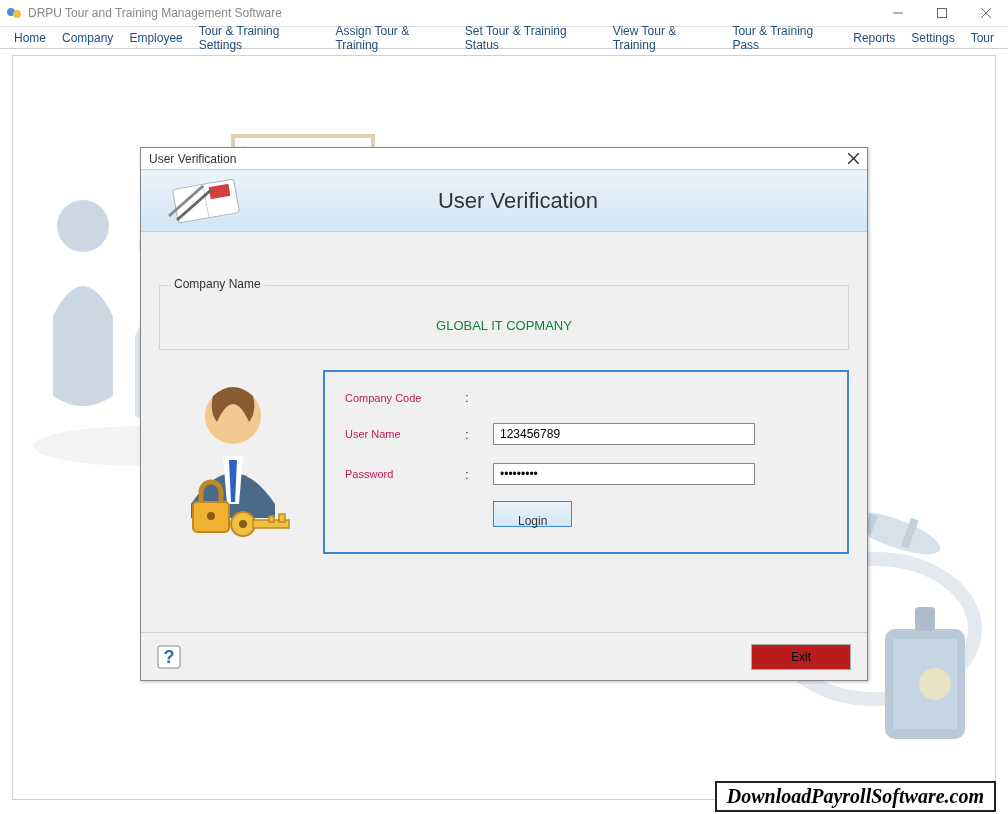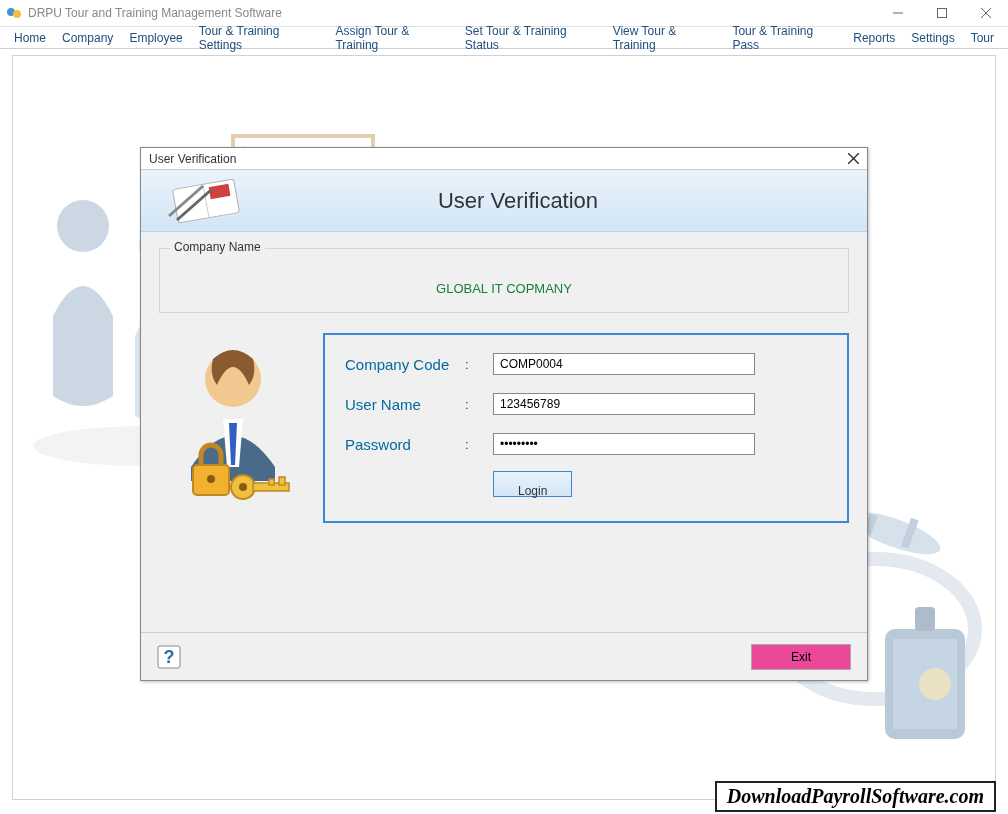--- a/index.html
+++ b/index.html
@@ -30,40 +30,40 @@
 .dialog { position: absolute; left: 140px; top: 147px; width: 728px; height: 534px; background: #f0f0f0; border: 1px solid #888; box-shadow: 1px 1px 3px rgba(0,0,0,0.25); }
 .dialog-titlebar { height: 22px; background: #fff; border-bottom: 1px solid #ccc; display: flex; align-items: center; padding: 0 4px 0 8px; }
 .dialog-title { font-size: 12px; color: #333; flex: 1; }
 .dialog-close { width: 20px; height: 18px; display: flex; align-items: center; justify-content: center; cursor: pointer; }
 .dialog-close svg { width: 11px; height: 11px; }
 
 .dialog-header { height: 62px; background: linear-gradient(#eaf3fb, #d2e6f7); border-bottom: 1px solid #c0d4e6; display: flex; align-items: center; padding-left: 22px; }
 .header-icon { width: 86px; height: 46px; margin-right: 20px; }
 .dialog-header h1 { flex: 1; text-align: center; font-size: 22px; font-weight: 400; color: #333; font-family: Verdana, sans-serif; margin-right: 100px; }
 
-.dialog-body { padding: 16px 18px 0 18px; }
+.dialog-body { padding: 16px 18px 0 18px; margin-top: 37px; }
 
 .groupbox { border: 1px solid #d5d5d5; background: #f0f0f0; padding: 18px 12px 12px 12px; position: relative; margin-bottom: 20px; }
 .groupbox .legend { position: absolute; top: -9px; left: 10px; background: #f0f0f0; padding: 0 4px; font-size: 12px; color: #333; }
 .company-value { text-align: center; color: #15803d; font-size: 13px; padding: 14px 0 4px 0; }
 
 .form-area { display: flex; gap: 20px; }
 .user-icon { width: 140px; height: 180px; margin-left: 4px; margin-top: 4px; }
 .form-panel { flex: 1; border: 2px solid #3a88d6; padding: 18px 20px; background: #f0f0f0; }
 .form-row { display: flex; align-items: center; margin-bottom: 18px; }
-.form-row label { width: 120px; font-size: 15px; color: #0369a1; }
+.form-row label { width: 120px; font-size: 11px; color: #be185d; }
 .form-row .colon { width: 28px; font-size: 13px; color: #333; }
 .form-row input { flex: 1; max-width: 262px; height: 22px; border: 1px solid #888; padding: 2px 6px; font-size: 12px; background: #fff; }
 .login-row { margin-left: 148px; margin-top: -2px; margin-bottom: 4px; }
 .btn { height: 26px; padding: 12px 24px; background: linear-gradient(#eaf3fb, #d2e6f7); border: 1px solid #3a88d6; font-size: 12px; color: #333; cursor: pointer; }
 
 .dialog-footer { position: absolute; left: 0; right: 0; bottom: 0; height: 48px; border-top: 1px solid #ccc; display: flex; align-items: center; padding: 0 16px; }
 .help-icon { width: 24px; height: 24px; }
 .footer-spacer { flex: 1; }
-.exit-btn { width: 100px; height: 26px; background: #ec4899; border: 1px solid #aaa; font-size: 12px; cursor: pointer; }
+.exit-btn { width: 100px; height: 26px; background: #b91c1c; border: 1px solid #aaa; font-size: 12px; cursor: pointer; }
 
 
 .watermark { position: absolute; right: 12px; bottom: 2px; border: 2px solid #222; background: #fff; padding: 2px 10px; font-size: 20px; font-weight: 600; font-style: italic; font-family: Georgia, serif; }
 </style>
 </head>
 <body>
 
 <div class="titlebar">
   <span class="app-icon">
     <svg viewBox="0 0 16 16">
@@ -190,21 +190,20 @@
           <circle cx="80" cy="150" r="4" fill="#8a5a10"></circle>
           <rect x="90" y="146" width="36" height="8" fill="#f0c040" stroke="#c08820" stroke-width="1.5"></rect>
           <rect x="116" y="140" width="6" height="8" fill="#f0c040" stroke="#c08820" stroke-width="1.5"></rect>
           <rect x="106" y="142" width="5" height="6" fill="#f0c040" stroke="#c08820" stroke-width="1.5"></rect>
         </g>
       </svg>
       <div class="form-panel">
         <div class="form-row">
           <label>Company Code</label>
           <span class="colon">:</span>
-          <input type="text" value="COMP0004" style="">
         </div>
         <div class="form-row">
           <label>User Name</label>
           <span class="colon">:</span>
           <input type="text" value="123456789" style="">
         </div>
         <div class="form-row">
           <label>Password</label>
           <span class="colon">:</span>
           <input type="text" value="•••••••••" style="">

